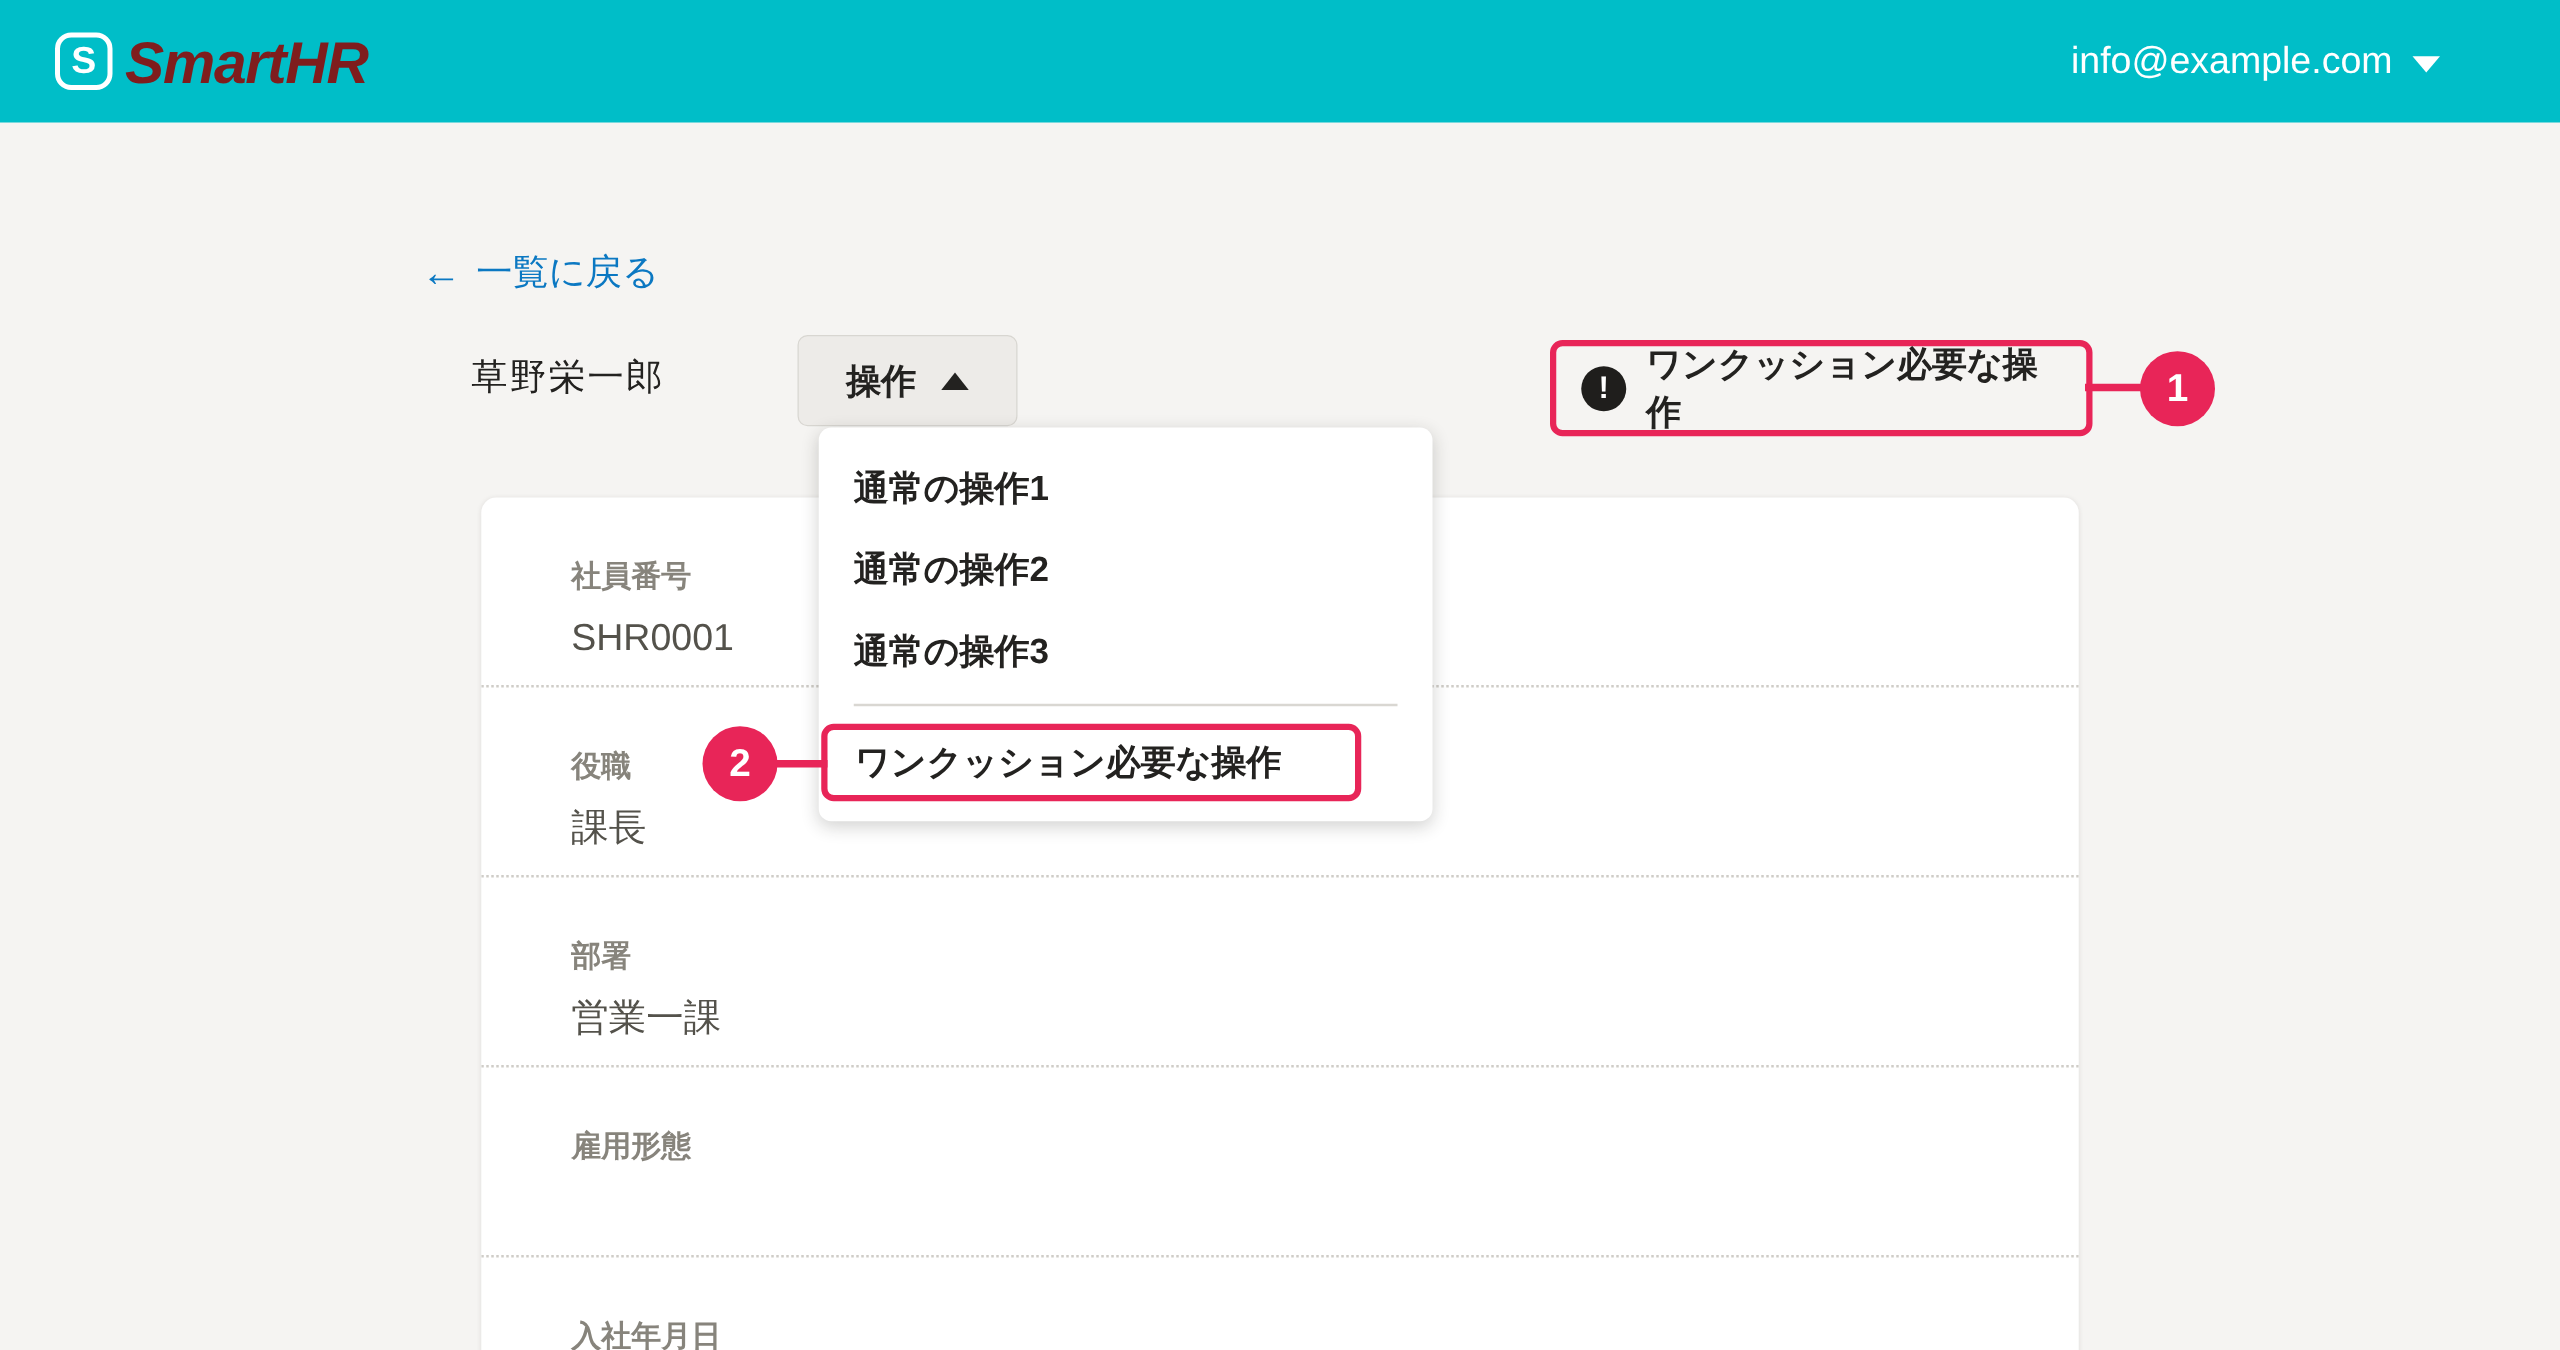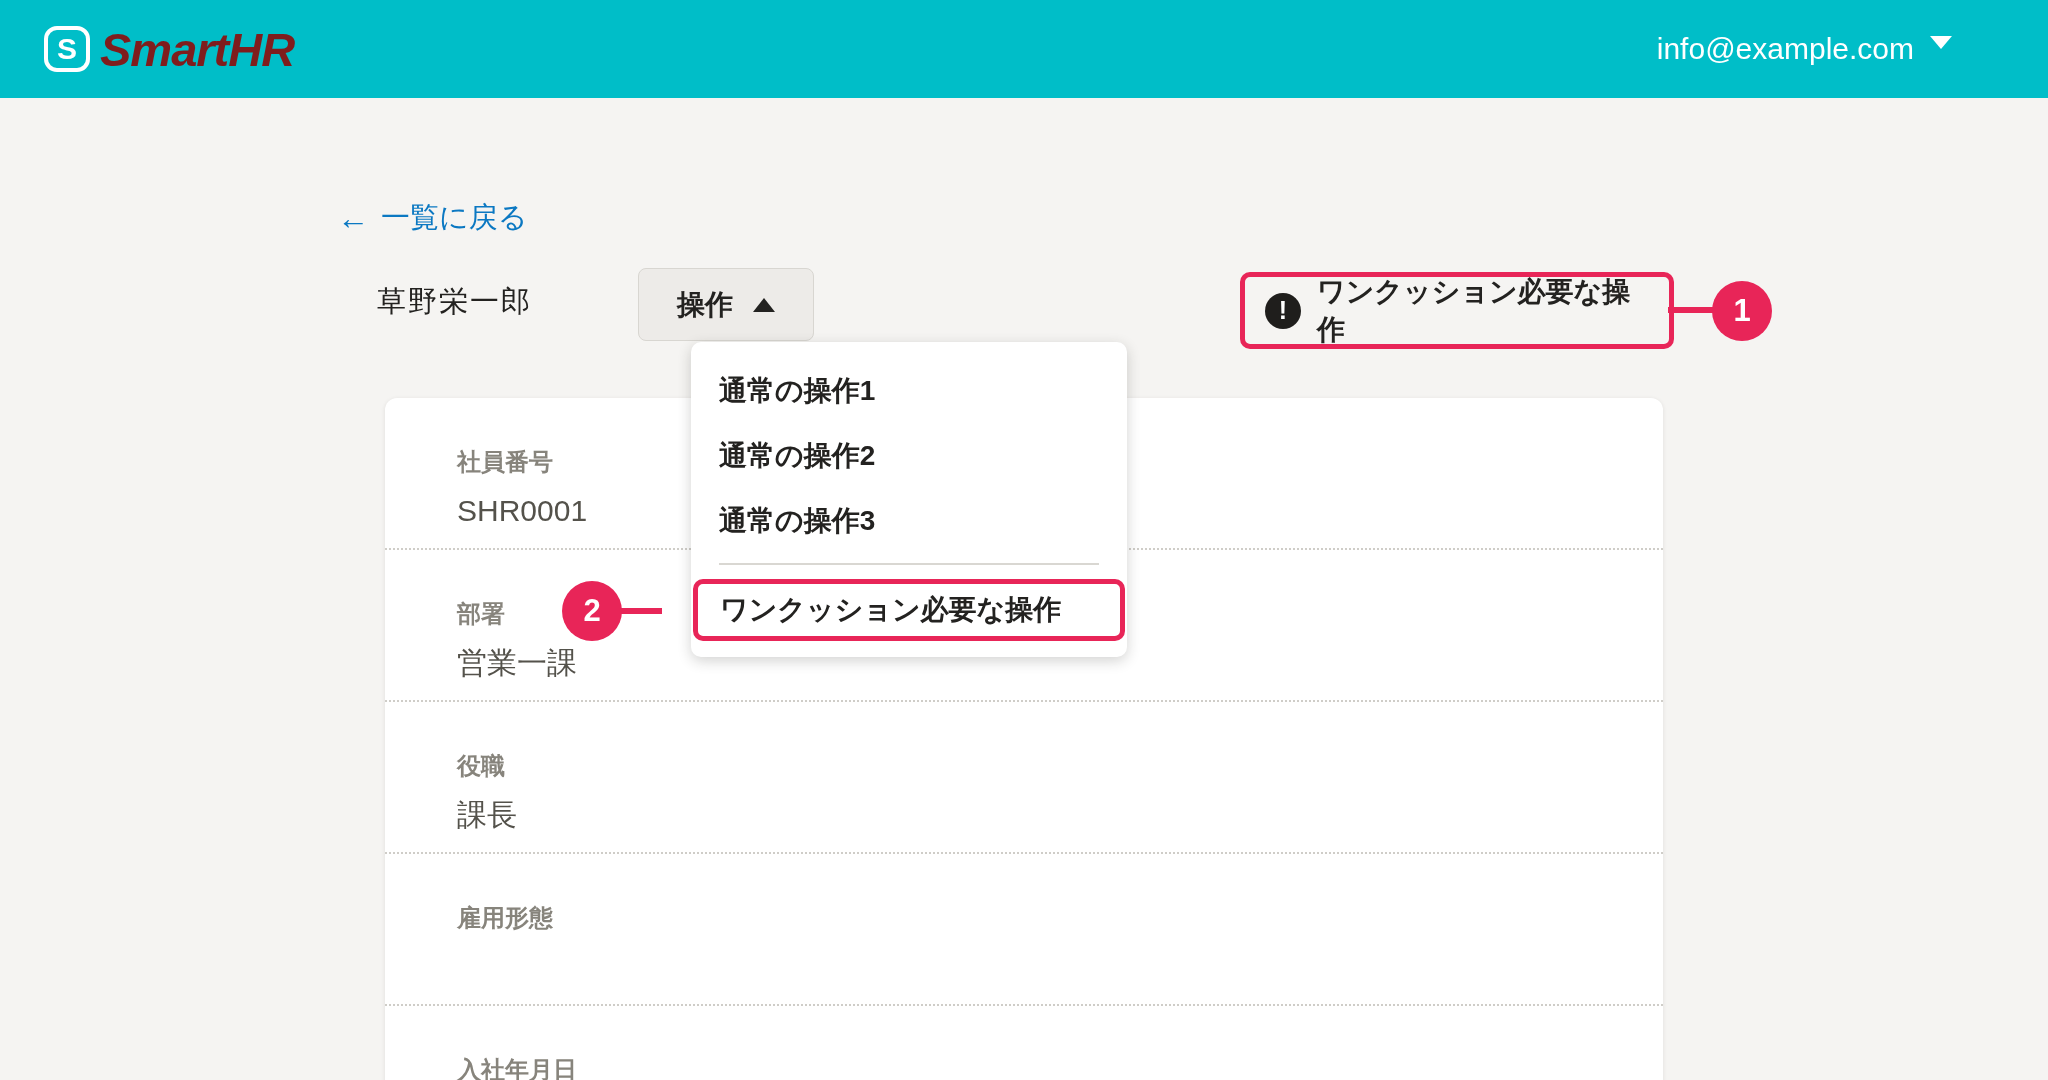--- a/index.html
+++ b/index.html
@@ -27,21 +27,21 @@
     display:flex;align-items:center;justify-content:space-between;
     padding:0 96px 0 44px;
   }
   .brand{display:flex;align-items:center;gap:10px;cursor:pointer;}
   .logo-box{
     width:46px;height:46px;border:4px solid #fff;border-radius:13px;
     display:flex;align-items:center;justify-content:center;
   }
   .logo-box span{color:#fff;font-weight:700;font-size:30px;line-height:1;}
   .wordmark{color:#7f1d1d;font-weight:700;font-size:47px;letter-spacing:-1px;font-style:italic;}
-  .account{display:flex;gap:16px;color:#fff;font-size:30px;cursor:pointer;}
+  .account{display:flex;align-items:center;gap:16px;color:#fff;font-size:30px;cursor:pointer;}
   .caret-down{
     width:0;height:0;border-left:11px solid transparent;border-right:11px solid transparent;
     border-top:13px solid #fff;margin-top:4px;
   }
   
   .back-link{
     position:absolute;left:337px;top:198px;
     color:var(--link-blue);font-size:29px;text-decoration:none;
     display:flex;align-items:center;gap:12px;cursor:pointer;
   }
@@ -69,24 +69,24 @@
     background:#fff;border-radius:12px;
     box-shadow:0 1px 4px rgba(35,34,32,.10);
     z-index:1;overflow:hidden;
   }
   .field-row{height:152px;padding:52px 72px 0;border-bottom:2px dotted #cfcdc8;}
   .field-row:last-child{border-bottom:none;}
   .field-label{font-size:24px;font-weight:700;color:var(--label-gray);line-height:1;}
   .field-value{font-size:30px;color:var(--text-gray);line-height:1;margin-top:22px;}
   
   .dropdown{
-    position:absolute;left:655px;top:342px;width:436px;
+    position:absolute;left:655px;top:342px;width:491px;
     background:#fff;border-radius:10px;
     box-shadow:0 4px 14px rgba(35,34,32,.20);
-    padding:16px 0 16px;z-index:20;margin-left:36px;
+    padding:16px 0 16px;z-index:20;
   }
   .menu-item{
     height:65px;display:flex;align-items:center;padding-left:28px;
     font-size:28px;font-weight:700;color:var(--text-dark);cursor:pointer;
   }
   .menu-divider{height:2px;background:#d9d7d2;margin:10px 28px 0;}
   .menu-annotation{
     margin:14px 0 0 2px;width:432px;height:62px;
     border:5px solid var(--annotation-pink);border-radius:10px;
     display:flex;align-items:center;
@@ -146,26 +146,26 @@
   <span>操作</span>
   <span class="tri-up"></span>
 </button>
 
 <section class="profile-card">
   <div class="field-row">
     <div class="field-label">社員番号</div>
     <div class="field-value">SHR0001</div>
   </div>
   <div class="field-row">
+    <div class="field-label">役職</div>
+    <div class="field-value">課長</div>
+  </div>
+  <div class="field-row">
     <div class="field-label">部署</div>
     <div class="field-value">営業一課</div>
-  </div>
-  <div class="field-row">
-    <div class="field-label">役職</div>
-    <div class="field-value">課長</div>
   </div>
   <div class="field-row">
     <div class="field-label">雇用形態</div>
   </div>
   <div class="field-row">
     <div class="field-label">入社年月日</div>
     <div class="field-value"></div>
   </div>
 </section>
 

